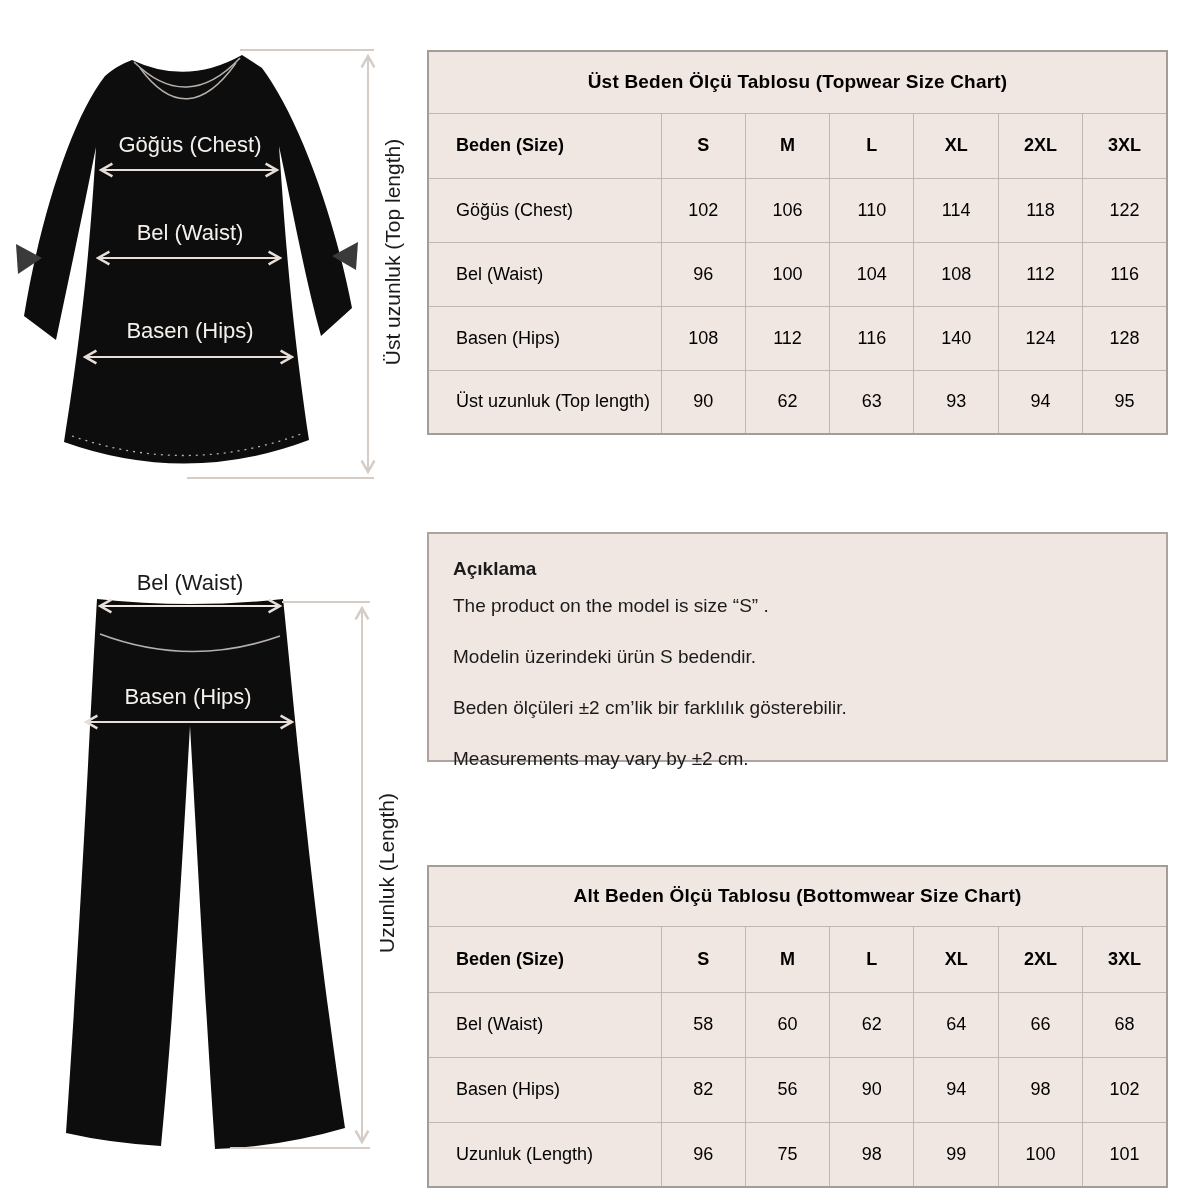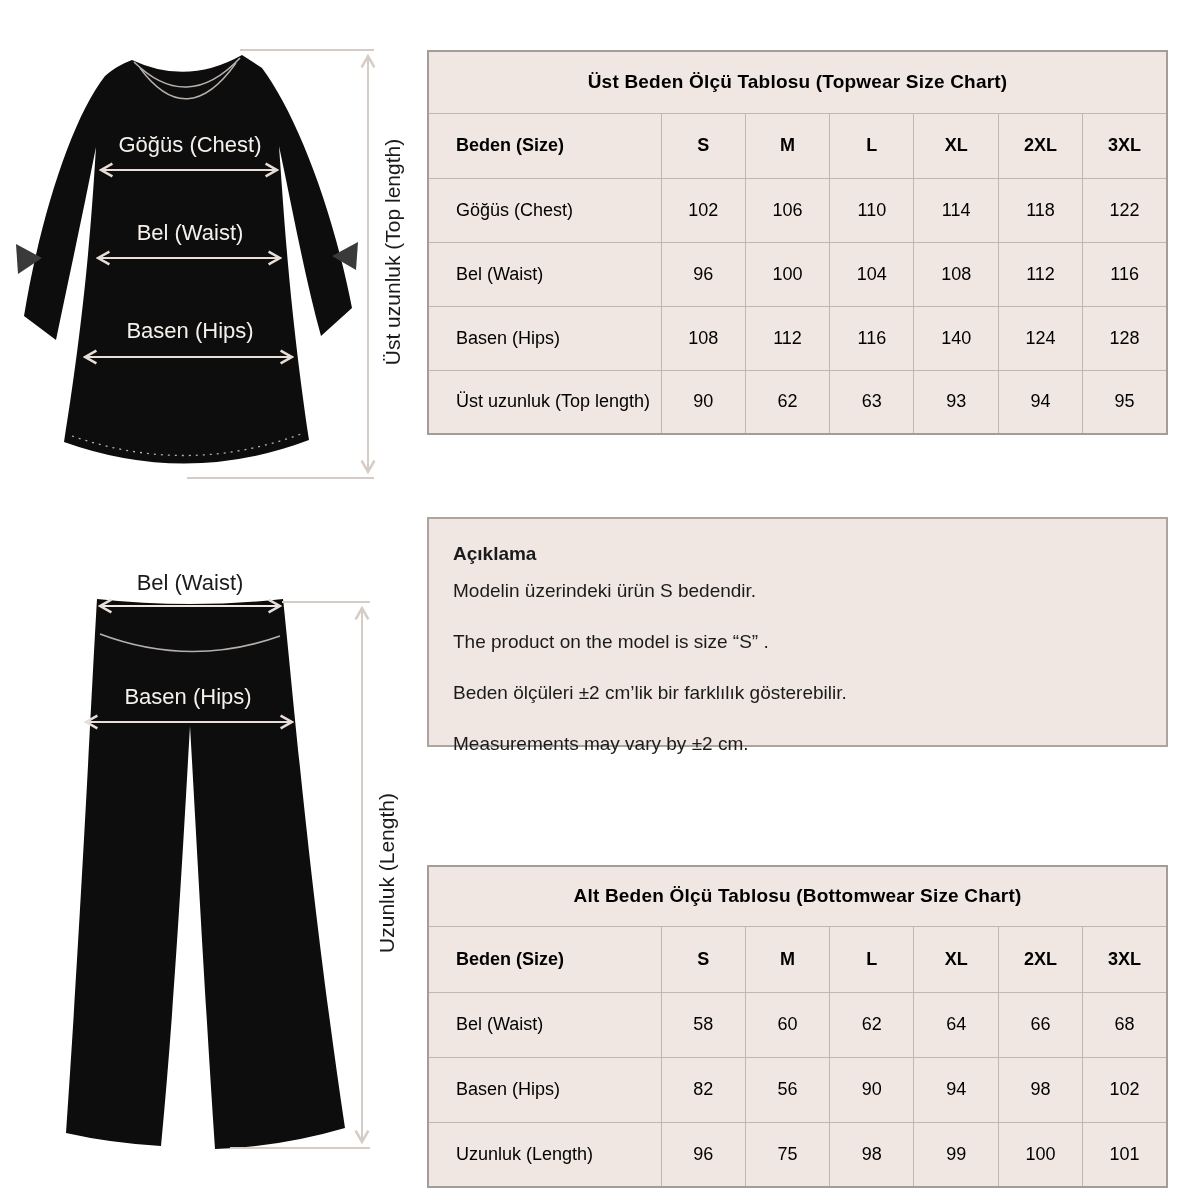--- a/index.html
+++ b/index.html
@@ -22,21 +22,21 @@
   tr.head-row td { font-weight:bold; }
   #topwear-table tr.title-row { height:62px; }
   #topwear-table tr.head-row { height:65px; }
   #topwear-table tr.data-row { height:64px; }
   #bottomwear-table tr.title-row { height:60px; }
   #bottomwear-table tr.head-row { height:66px; }
   #bottomwear-table tr.data-row { height:65px; }
 
   
   .notes-box {
-    position:absolute; left:427px; top:517px; width:741px; height:230px;
+    position:absolute; left:427px; top:532px; width:741px; height:230px;
     background:#f1e7e2; border:2px solid #ada49f;
     padding:24px 0 0 24px; font-size:19px;
   }
   .notes-title { font-weight:bold; margin-bottom:15px; }
   .notes-line { margin-bottom:29px; font-weight:normal; }
 
   
   .garments { position:absolute; left:0; top:0; width:430px; height:1200px; }
   svg text { font-family:"Liberation Sans", sans-serif; }
   .garment-label-light { fill:#f5f0ec; font-size:22px; }
@@ -178,22 +178,22 @@
       <td>63</td>
       <td>93</td>
       <td>94</td>
       <td>95</td>
     </tr>
   </tbody>
     </table>
 
   <div class="notes-box">
     <div class="notes-title">Açıklama</div>
+    <div class="notes-line">The product on the model is size “S” .</div>
     <div class="notes-line">Modelin üzerindeki ürün S bedendir.</div>
-    <div class="notes-line">The product on the model is size “S” .</div>
     <div class="notes-line">Beden ölçüleri ±2 cm’lik bir farklılık gösterebilir.</div>
     <div class="notes-line">Measurements may vary by ±2 cm.</div>
   </div>
 
   <table id="bottomwear-table" class="size-table">
     <colgroup>
       <col style="width:233px">
         <col>
         <col>
         <col>

